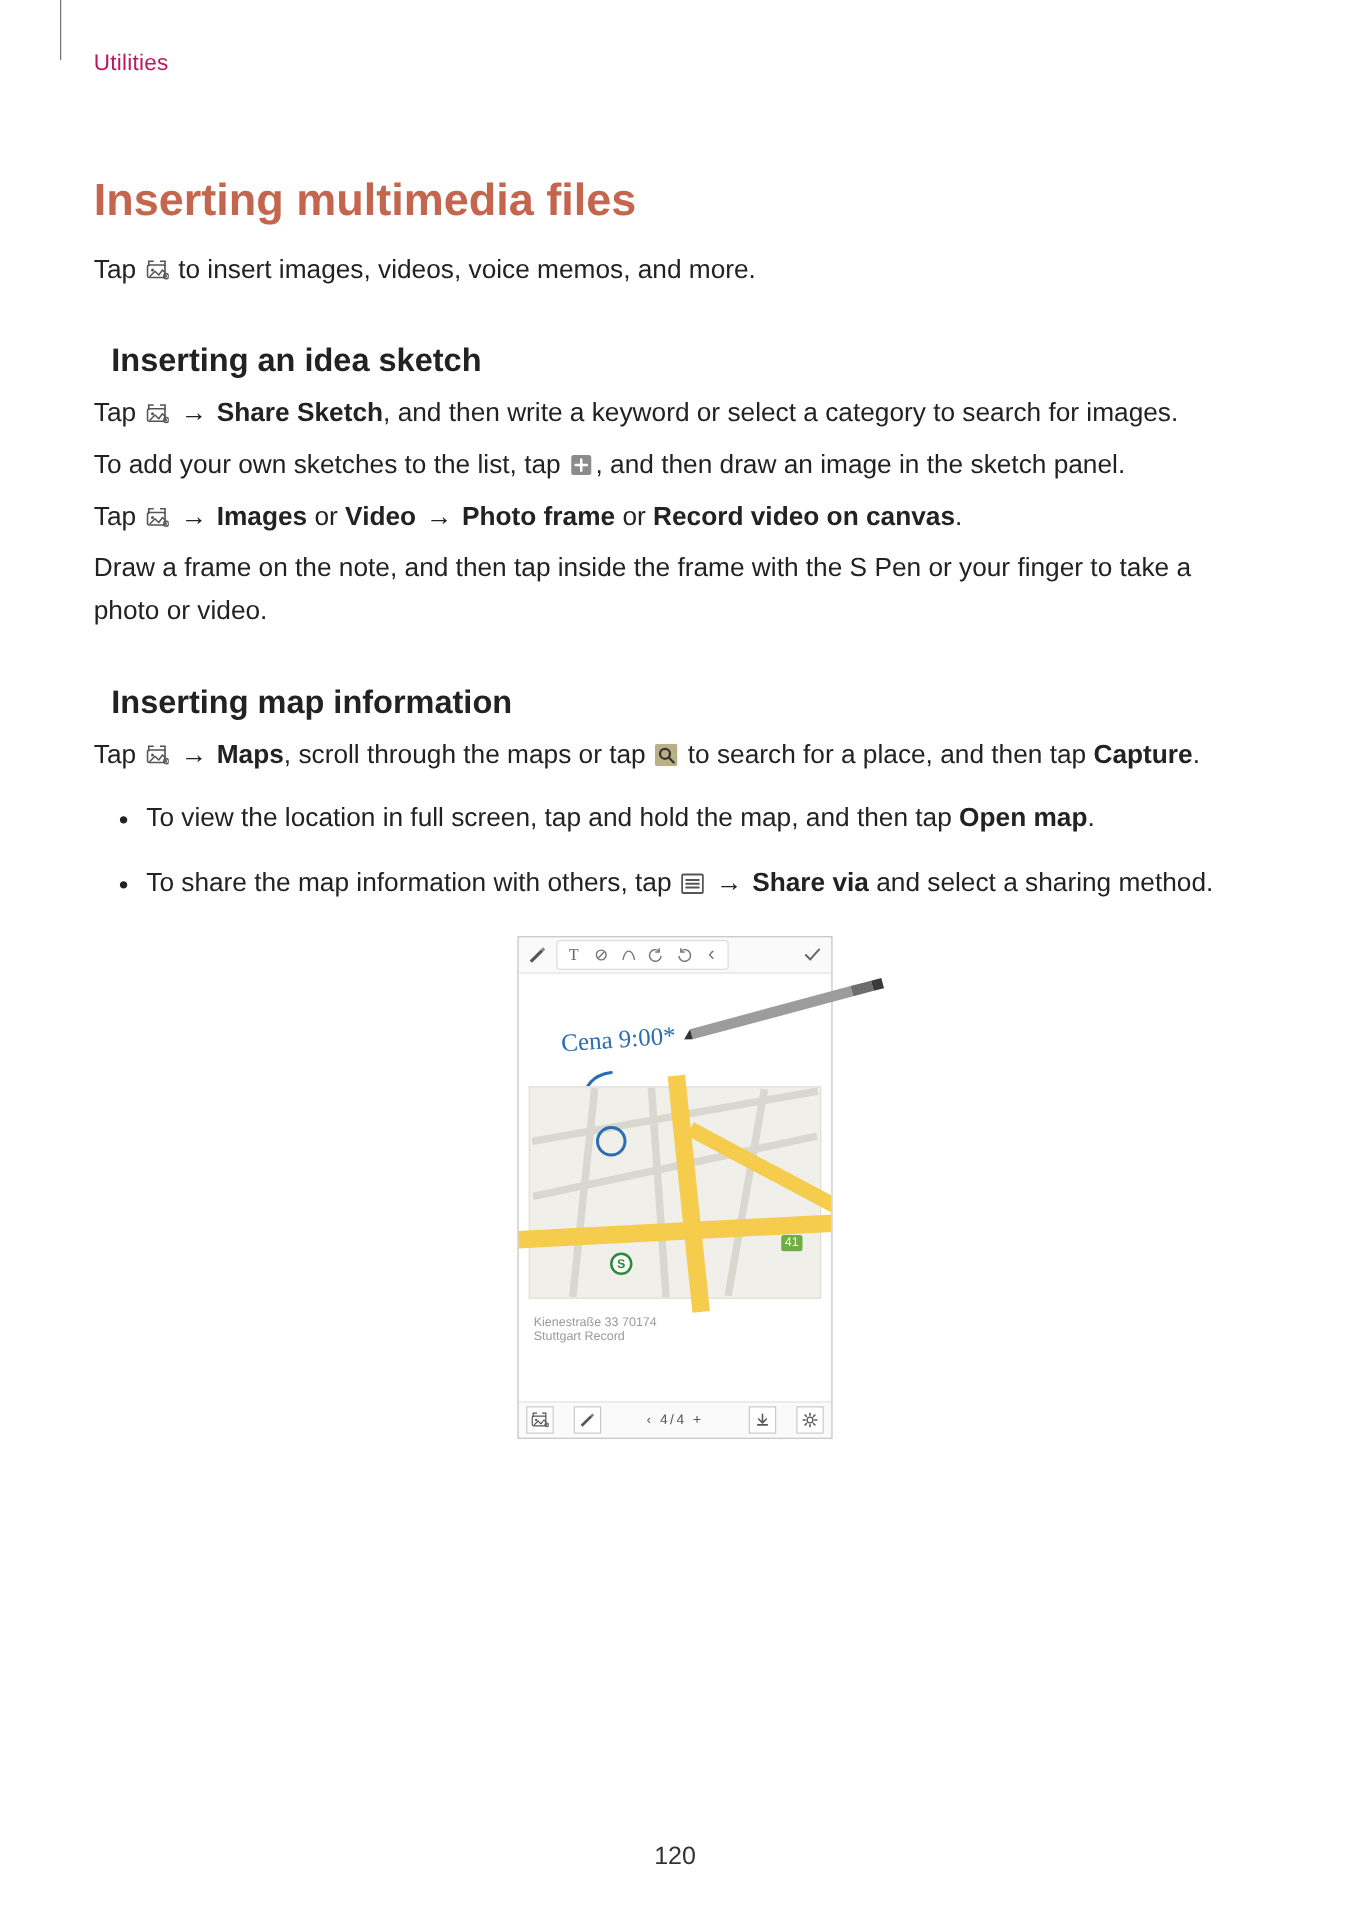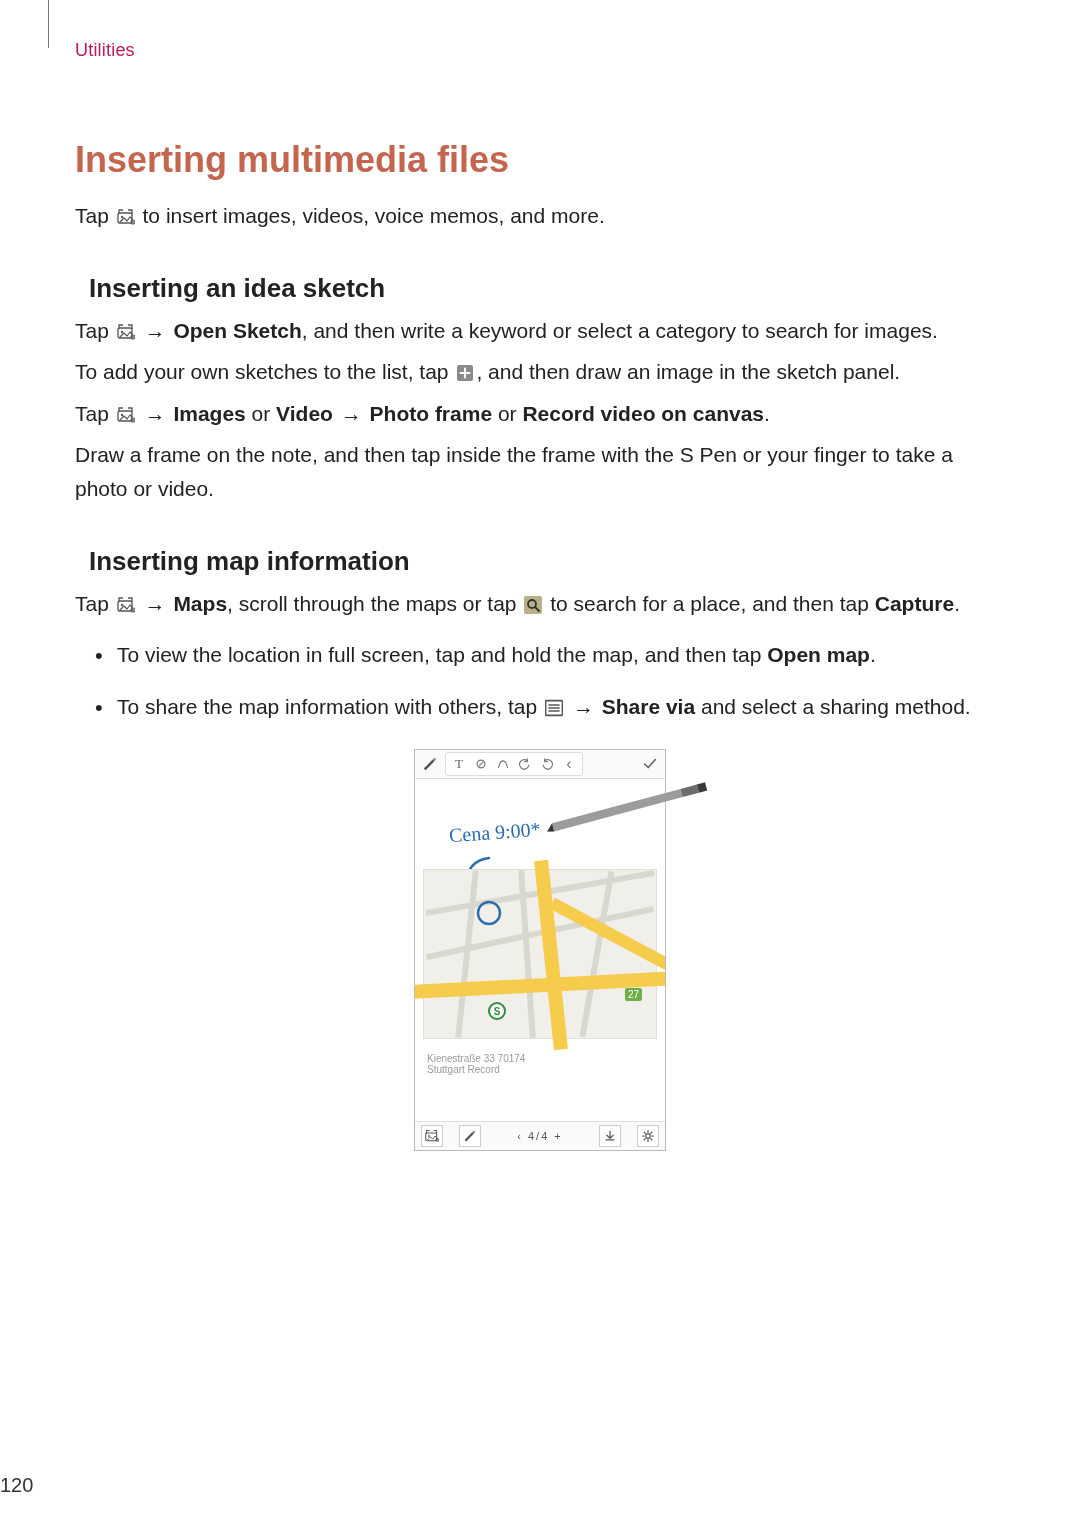--- a/index.html
+++ b/index.html
@@ -77,20 +77,21 @@
     justify-content: center;
     width: 22px;
     height: 20px;
     vertical-align: -3px;
   }
   .page-number {
     position: absolute;
     bottom: 30px;
     left: 0;
     right: 0;
+    text-align: center;
     font-size: 20px;
     color: #333;
   }
 
   
   .shot-wrap {
     display: flex;
     justify-content: center;
     margin-top: 26px;
   }
@@ -271,21 +272,21 @@
         </svg>
       </span><span> to insert images, videos, voice memos, and more.</span>
   </p>
 
   <div class="h2">Inserting an idea sketch</div>
   <p class="para">
     <span>Tap </span><span class="inline-icon">
         <svg width="18" height="18" viewBox="0 0 18 18">
           <use href="#ic-insert"></use>
         </svg>
-      </span><span class="arrow"> → </span><span class="b">Open Sketch</span><span>, and then write a keyword or select a category to search for images.</span>
+      </span><span class="arrow"> → </span><span class="b">Share Sketch</span><span>, and then write a keyword or select a category to search for images.</span>
   </p>
   <p class="para">
     <span>To add your own sketches to the list, tap </span><span class="inline-icon">
         <svg width="18" height="18" viewBox="0 0 18 18">
           <use href="#ic-plus-box"></use>
         </svg>
       </span><span>, and then draw an image in the sketch panel.</span>
   </p>
 
   <p class="para">
@@ -380,21 +381,21 @@
           <div class="road-minor" style="left:100px;top:0;width:6px;height:100%;transform:rotate(-4deg);"></div>
           <div class="road-minor" style="left:170px;top:0;width:6px;height:100%;transform:rotate(10deg);"></div>
 
           <div class="road-main" style="left:120px;top:-10px;width:14px;height:190px;transform:rotate(-6deg);"></div>
           <div class="road-main" style="left:-10px;top:108px;width:260px;height:14px;transform:rotate(-3deg);"></div>
           <div class="road-main" style="left:120px;top:60px;width:140px;height:12px;transform:rotate(28deg);"></div>
 
           <svg style="position:absolute;left:50px;top:28px;" width="30" height="30">
               <circle cx="15" cy="15" r="11" fill="none" stroke="#2a6db0" stroke-width="2.4"></circle>
             </svg>
-          <div class="pin27">27</div>
+          <div class="pin27">41</div>
           <div class="place-s">S</div>
         </div>
 
         <div class="caption">
           <div>Kienestraße 33 70174</div>
           <div>Stuttgart Record</div>
         </div>
       </div>
 
       <div class="bottombar">

